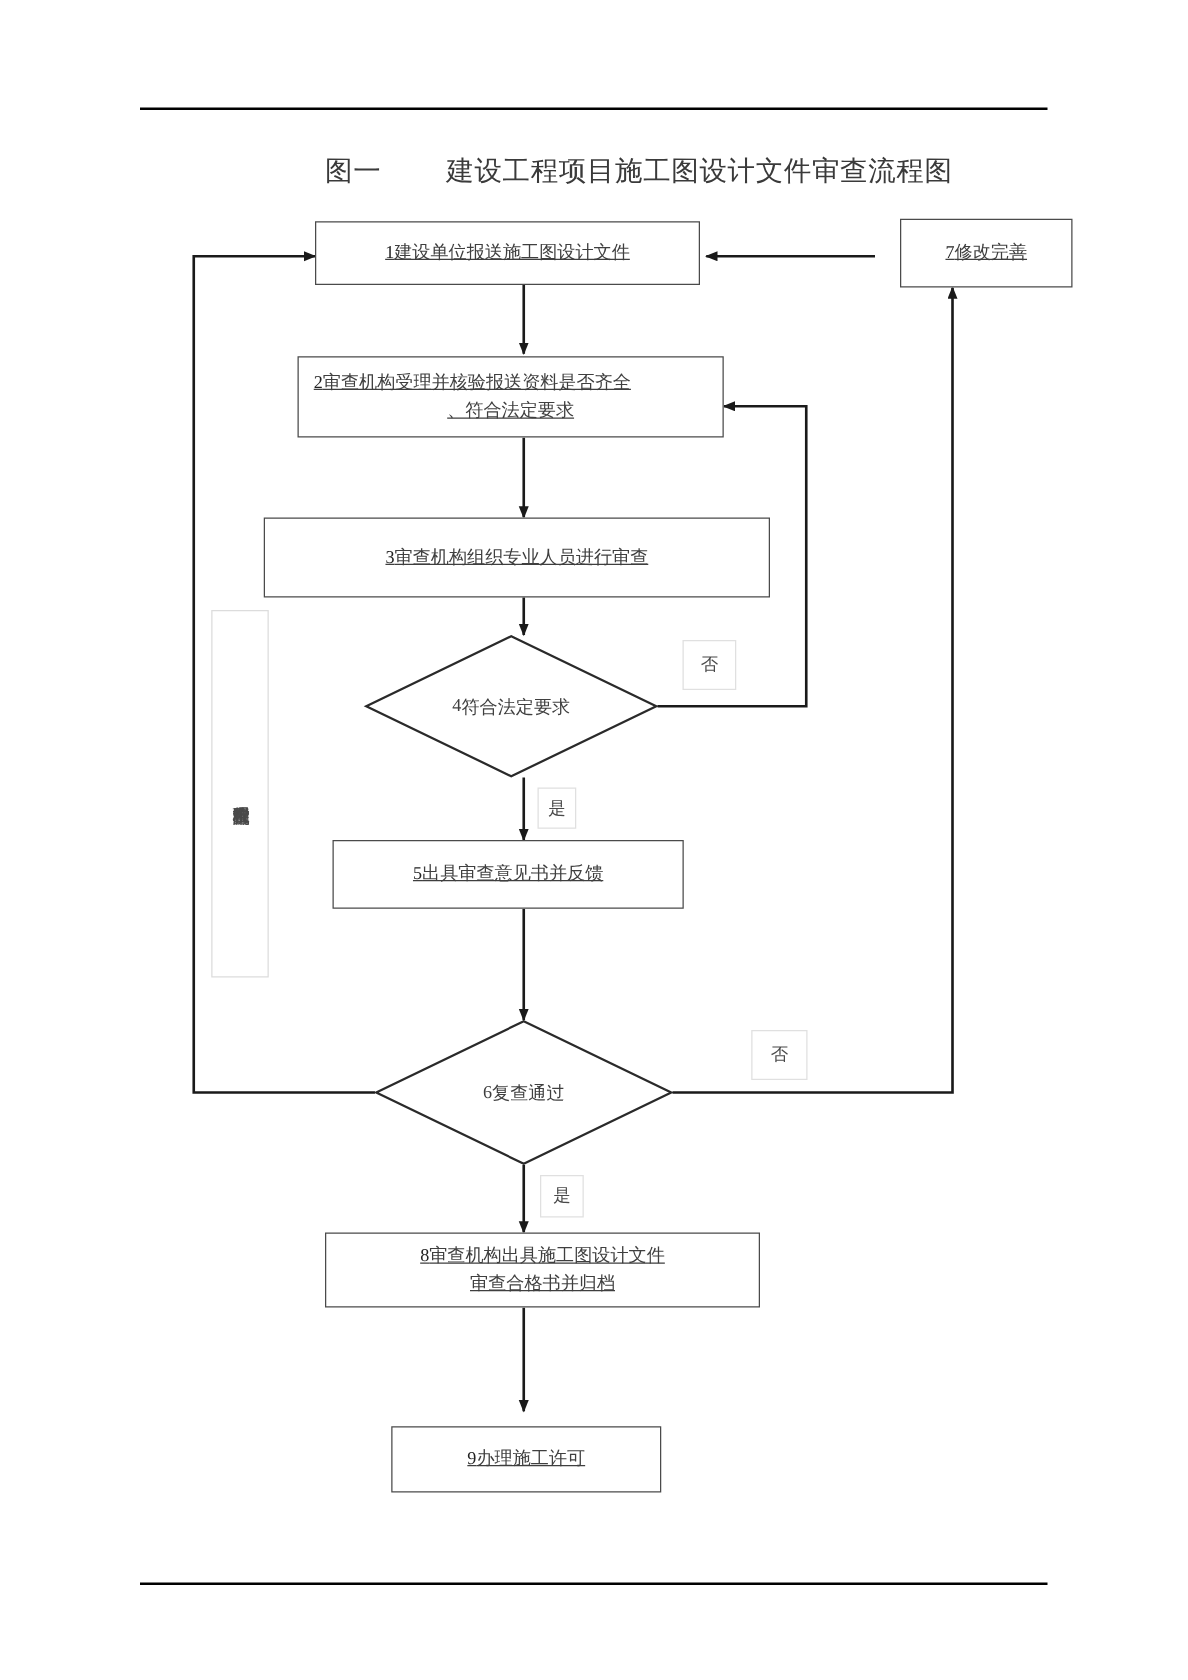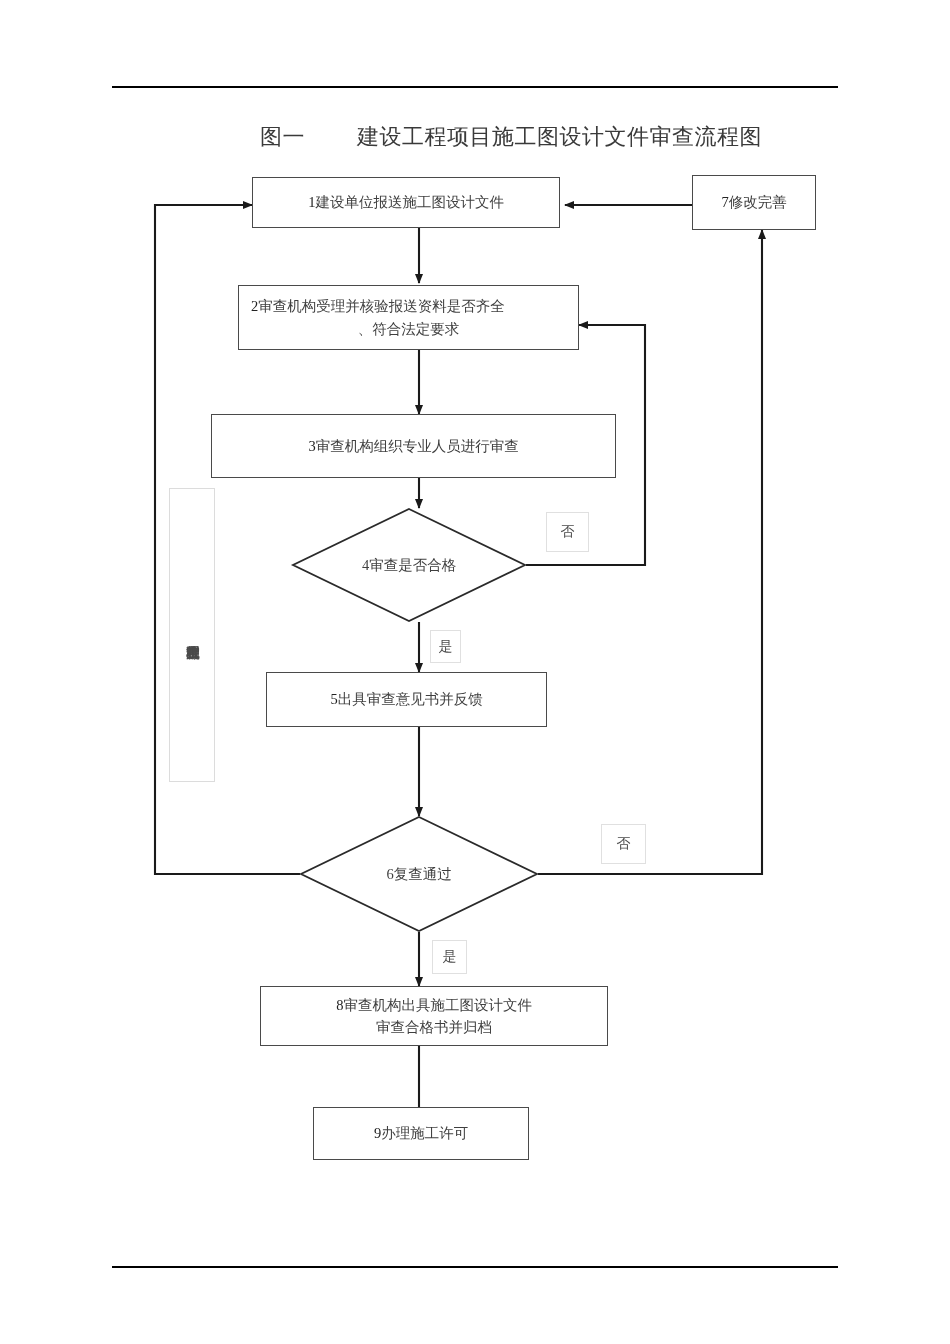--- a/index.html
+++ b/index.html
@@ -51,20 +51,21 @@
     background: #ffffff;
     display: flex;
     flex-direction: column;
     align-items: center;
     justify-content: center;
     text-align: center;
     font-size: 14.5px;
     color: #3f3f3f;
     line-height: 1.55;
     font-family: "Liberation Serif", serif;
+    text-decoration: underline;
   }
   .node .line { white-space: pre; display: block; }
   .node .num {
     font-family: "Liberation Serif", serif;
     color: #222;
   }
 
   
   .diamond {
     position: absolute;
@@ -187,44 +188,44 @@
   </div>
 
   <div class="node" style="left:211px; top:414px; width:405px; height:64px;">
     <span class="line"><span class="num">3</span><span>审查机构组织专业人员进行审查</span></span>
   </div>
 
   <div class="diamond" style="left:292px; top:508px; width:234px; height:114px;">
     <svg width="234" height="114" xmlns="http://www.w3.org/2000/svg">
       <polygon points="117,1 233,57 117,113 1,57" fill="#ffffff" stroke="#2a2a2a" stroke-width="1.8"></polygon>
     </svg>
-    <div class="dlabel"><span class="num">4</span><span>审查是否合格</span></div>
+    <div class="dlabel"><span class="num">4</span><span>符合法定要求</span></div>
   </div>
 
   <div class="node" style="left:266px; top:672px; width:281px; height:55px;">
     <span class="line"><span class="num">5</span><span>出具审查意见书并反馈</span></span>
   </div>
 
   <div class="diamond" style="left:300px; top:816px; width:238px; height:116px;">
     <svg width="238" height="116" xmlns="http://www.w3.org/2000/svg">
       <polygon points="119,1 237,58 119,115 1,58" fill="#ffffff" stroke="#2a2a2a" stroke-width="1.8"></polygon>
     </svg>
     <div class="dlabel"><span class="num">6</span><span>复查通过</span></div>
   </div>
 
-  <div class="node" style="left:692px; top:175px; width:124px; height:55px;">
+  <div class="node" style="left:720px; top:175px; width:138px; height:55px;">
     <span class="line"><span class="num">7</span><span>修改完善</span></span>
   </div>
 
   <div class="node" style="left:240px; top:986px; width:348px; height:60px;margin-left:20px;">
     <span class="line"><span class="num">8</span><span>审查机构出具施工图设计文件</span></span>
     <span class="line">审查合格书并归档</span>
   </div>
 
-  <div class="node" style="left:313px; top:1107px; width:216px; height:53px;">
+  <div class="node" style="left:313px; top:1141px; width:216px; height:53px;">
     <span class="line"><span class="num">9</span><span>办理施工许可</span></span>
   </div>
 
   <div class="tag" style="left:546px; top:512px; width:43px; height:40px;">
     <span>否</span>
   </div>
 
   <div class="tag" style="left:430px; top:630px; width:31px; height:33px;">
     <span>是</span>
   </div>

